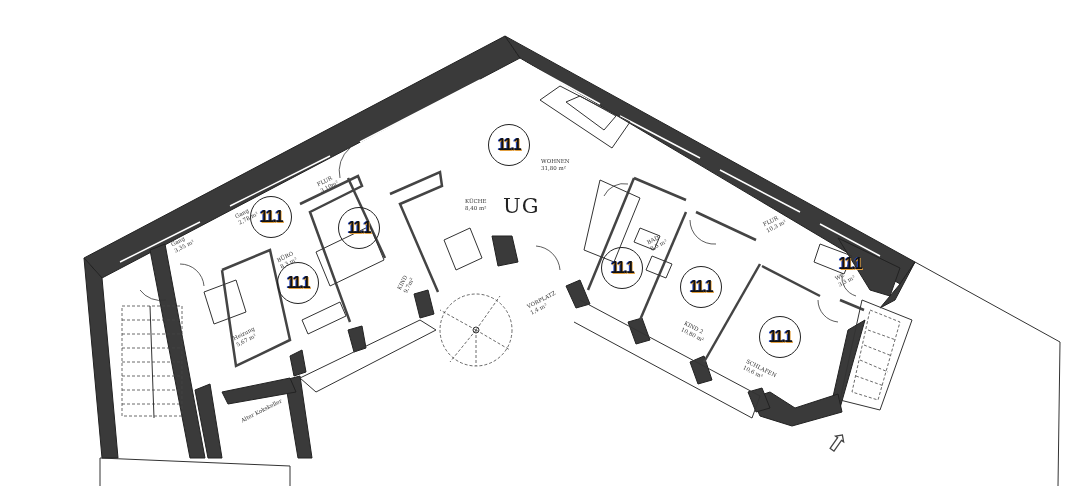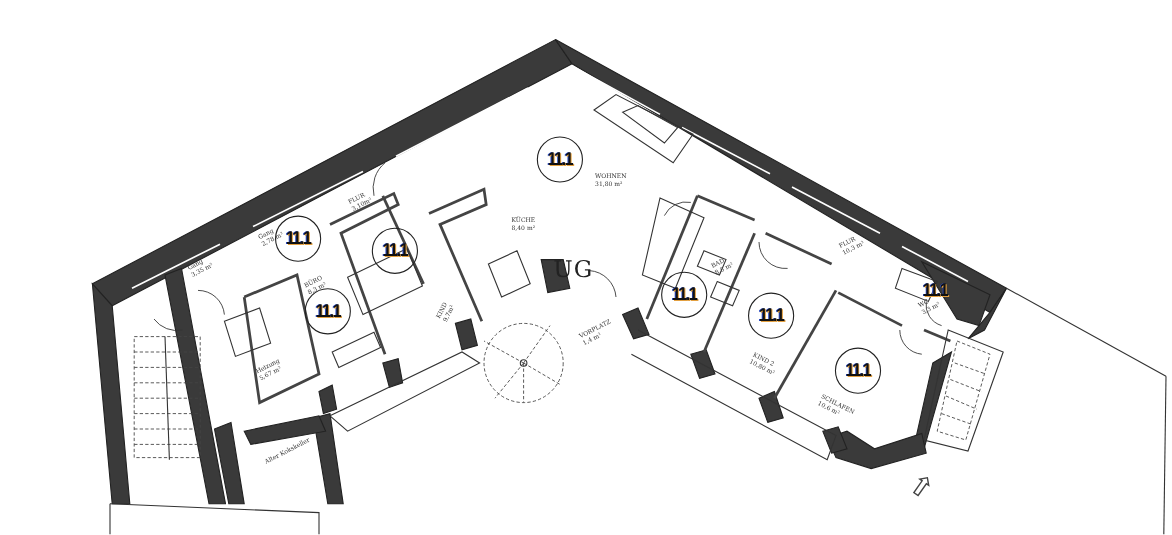--- a/index.html
+++ b/index.html
@@ -8,21 +8,21 @@
   .wall{fill:#3a3a3a;stroke:#222;stroke-width:1;}
   .thin{fill:none;stroke:#333;stroke-width:1;}
   .thin2{fill:none;stroke:#444;stroke-width:2.5;}
   .dash{fill:none;stroke:#444;stroke-width:0.8;stroke-dasharray:3 2;}
   .win{stroke:#ffffff;stroke-width:1.5;}
   .door{fill:none;stroke:#333;stroke-width:0.8;}
   .lbl{position:absolute;font-family:"DejaVu Serif",serif;font-size:5.5px;line-height:6.5px;color:#333;white-space:nowrap;transform-origin:left top;}
   .lbl span{display:block;}
   .unit{position:absolute;width:42px;height:42px;border:1px solid #222;border-radius:50%;box-sizing:border-box;display:flex;align-items:center;justify-content:center;background:transparent;}
   .unit span{font-family:"Liberation Sans",sans-serif;font-size:17px;font-weight:bold;color:#111;letter-spacing:-1.5px;transform:scaleX(0.85);text-shadow:1px 1px 0 #e3a040, -1px 0 0 #2a4ac0;}
-  .level{position:absolute;font-family:"DejaVu Serif",serif;font-size:21px;color:#222;letter-spacing:1px;margin-top:39px;}
+  .level{position:absolute;font-family:"DejaVu Serif",serif;font-size:21px;color:#222;letter-spacing:1px;}
   .arrow{position:absolute;font-size:26px;color:#444;transform:rotate(35deg);font-family:"DejaVu Sans",sans-serif;}
 </style>
 </head>
 <body>
 
 <svg id="plan" viewBox="0 0 1065 486" xmlns="http://www.w3.org/2000/svg">
 
   <g>
 
     <polygon class="wall" points="84,258 505,36 520,58 102,278"></polygon>

